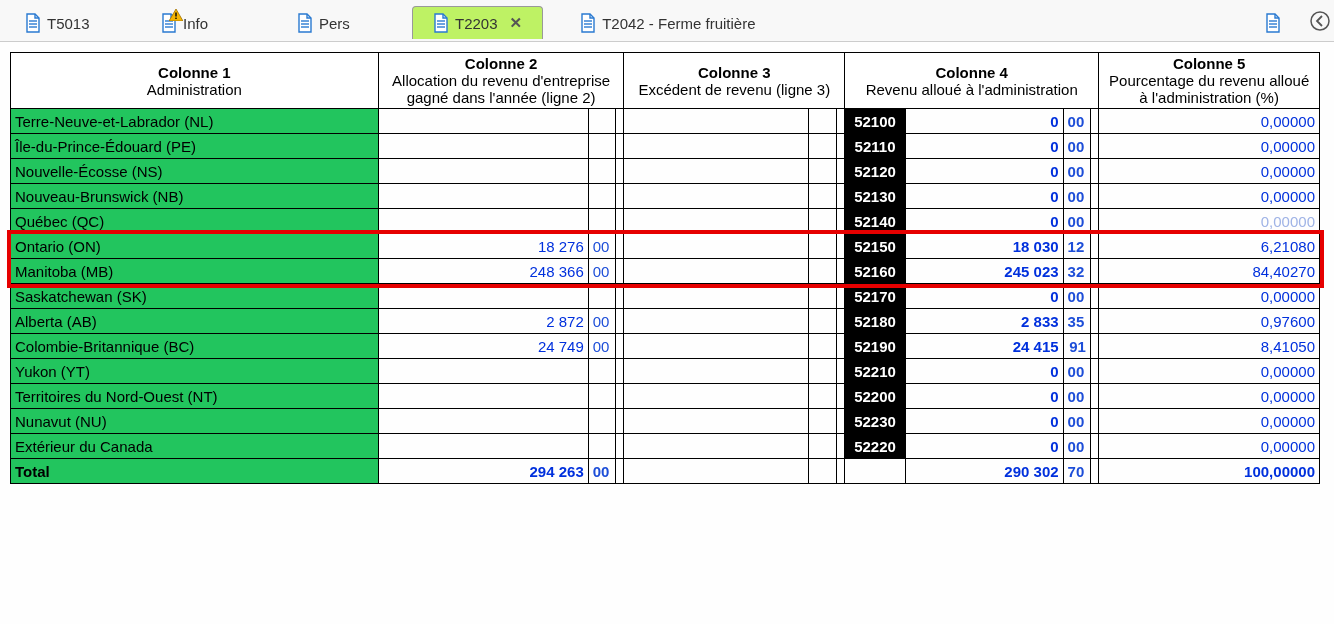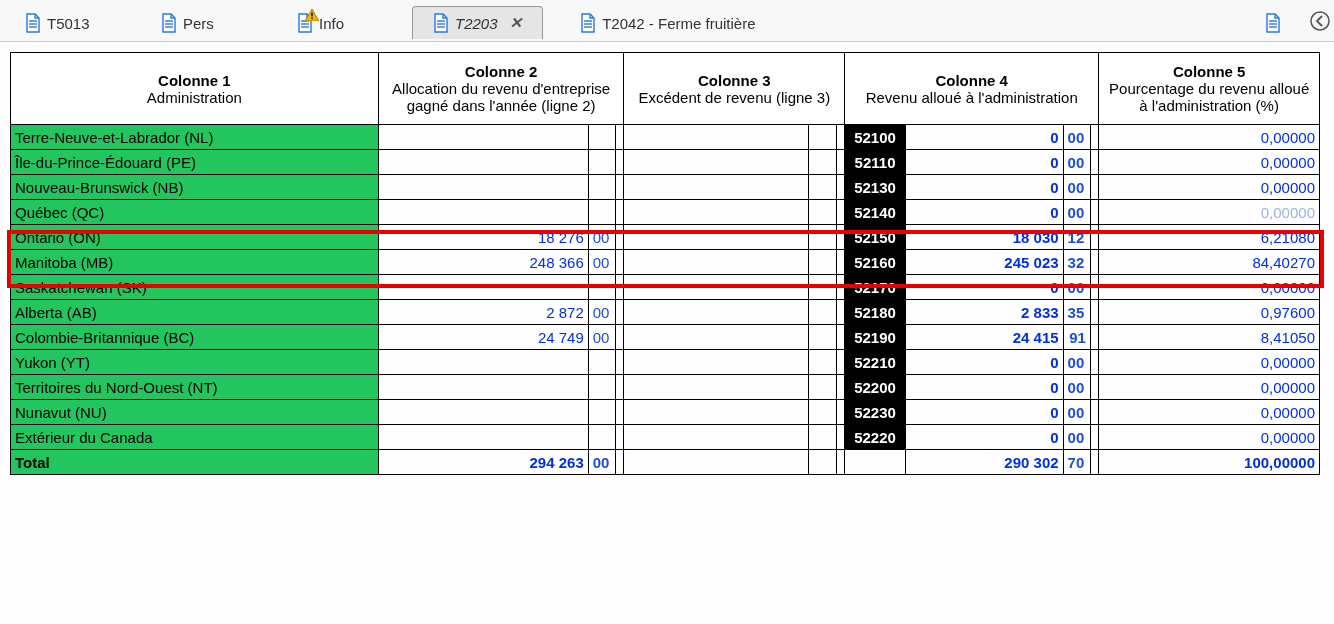--- a/index.html
+++ b/index.html
@@ -26,23 +26,22 @@
     gap: 6px;
     padding: 6px 20px;
     color: #333;
     cursor: pointer;
     border: 1px solid transparent;
     border-bottom: none;
     border-radius: 4px 4px 0 0;
     min-width: 120px;
   }
   .tab.active {
-    background: #e5e5e5;
+    background: #bef264;
     border-color: #999;
-    font-style: italic;
   }
   .tab .close { margin-left: 6px; color: #555; font-weight: bold; }
   .docicon {
     width: 16px; height: 20px; position: relative;
     flex: 0 0 auto;
   }
   .docicon svg { display: block; }
   .warn-tri {
     position: absolute; top: -4px; right: -6px;
   }
@@ -57,21 +56,21 @@
     font-size: 15px;
     padding: 1px 4px;
     vertical-align: middle;
     height: 25px;
     overflow: hidden;
   }
   table.grid th {
     text-align: center;
     font-weight: normal;
     background: #fff;
-    padding: 10px 4px;
+    padding: 2px 4px;
   }
   table.grid th .ctitle { font-weight: bold; display: block; }
   .col-admin { width: 350px; }
   .col-2a { width: 200px; }
   .col-2b { width: 26px; }
   .col-sp12 { width: 8px; }
   .col-3a { width: 176px; }
   .col-3b { width: 26px; }
   .col-sp23 { width: 8px; }
   .col-code { width: 58px; }
@@ -115,41 +114,41 @@
     </div>
     <div class="tab">
       <span class="docicon">
         <svg width="16" height="20" viewBox="0 0 16 20">
           <path d="M2 1 h8 l4 4 v14 h-12 z" fill="#fff" stroke="#2a7ad1" stroke-width="1.4"></path>
           <path d="M10 1 v4 h4" fill="none" stroke="#2a7ad1" stroke-width="1.4"></path>
           <line x1="4" y1="8" x2="12" y2="8" stroke="#2a7ad1" stroke-width="1.4"></line>
           <line x1="4" y1="11" x2="12" y2="11" stroke="#2a7ad1" stroke-width="1.4"></line>
           <line x1="4" y1="14" x2="12" y2="14" stroke="#2a7ad1" stroke-width="1.4"></line>
         </svg>
-      </span>
-      <span>Pers</span>
-    </div>
-    <div class="tab">
-      <span class="docicon">
-        <svg width="16" height="20" viewBox="0 0 16 20">
-          <path d="M2 1 h8 l4 4 v14 h-12 z" fill="#fff" stroke="#2a7ad1" stroke-width="1.4"></path>
-          <path d="M10 1 v4 h4" fill="none" stroke="#2a7ad1" stroke-width="1.4"></path>
-          <line x1="4" y1="8" x2="12" y2="8" stroke="#2a7ad1" stroke-width="1.4"></line>
-          <line x1="4" y1="11" x2="12" y2="11" stroke="#2a7ad1" stroke-width="1.4"></line>
-          <line x1="4" y1="14" x2="12" y2="14" stroke="#2a7ad1" stroke-width="1.4"></line>
-        </svg>
         <span class="warn-tri">
           <svg width="14" height="12" viewBox="0 0 14 12">
             <path d="M7 0 L14 12 L0 12 Z" fill="#f4b400" stroke="#a07000" stroke-width="0.8"></path>
             <rect x="6.3" y="3.5" width="1.4" height="4" fill="#000"></rect>
             <rect x="6.3" y="8.6" width="1.4" height="1.4" fill="#000"></rect>
           </svg>
         </span>
       </span>
       <span>Info</span>
+    </div>
+    <div class="tab">
+      <span class="docicon">
+        <svg width="16" height="20" viewBox="0 0 16 20">
+          <path d="M2 1 h8 l4 4 v14 h-12 z" fill="#fff" stroke="#2a7ad1" stroke-width="1.4"></path>
+          <path d="M10 1 v4 h4" fill="none" stroke="#2a7ad1" stroke-width="1.4"></path>
+          <line x1="4" y1="8" x2="12" y2="8" stroke="#2a7ad1" stroke-width="1.4"></line>
+          <line x1="4" y1="11" x2="12" y2="11" stroke="#2a7ad1" stroke-width="1.4"></line>
+          <line x1="4" y1="14" x2="12" y2="14" stroke="#2a7ad1" stroke-width="1.4"></line>
+        </svg>
+      </span>
+      <span>Pers</span>
     </div>
     <div class="tab active">
       <span class="docicon">
         <svg width="16" height="20" viewBox="0 0 16 20">
           <path d="M2 1 h8 l4 4 v14 h-12 z" fill="#fff" stroke="#2a7ad1" stroke-width="1.4"></path>
           <path d="M10 1 v4 h4" fill="none" stroke="#2a7ad1" stroke-width="1.4"></path>
           <line x1="4" y1="8" x2="12" y2="8" stroke="#2a7ad1" stroke-width="1.4"></line>
           <line x1="4" y1="11" x2="12" y2="11" stroke="#2a7ad1" stroke-width="1.4"></line>
           <line x1="4" y1="14" x2="12" y2="14" stroke="#2a7ad1" stroke-width="1.4"></line>
         </svg>
@@ -235,20 +234,34 @@
           <td class="num"></td>
           <td class="cents"></td>
           <td class="spacer"></td>
           <td class="code">52110</td>
           <td class="num" style="font-weight: bold;">0</td>
           <td class="cents" style="font-weight: bold;">00</td>
           <td class="spacer"></td>
           <td class="pct">0,00000</td>
         </tr>
         <tr>
+          <td class="admin">Nouvelle-Écosse (NS)</td>
+          <td class="num"></td>
+          <td class="cents"></td>
+          <td class="spacer"></td>
+          <td class="num"></td>
+          <td class="cents"></td>
+          <td class="spacer"></td>
+          <td class="code">52120</td>
+          <td class="num" style="font-weight: bold;">0</td>
+          <td class="cents" style="font-weight: bold;">00</td>
+          <td class="spacer"></td>
+          <td class="pct">0,00000</td>
+        </tr>
+        <tr>
           <td class="admin">Nouveau-Brunswick (NB)</td>
           <td class="num"></td>
           <td class="cents"></td>
           <td class="spacer"></td>
           <td class="num"></td>
           <td class="cents"></td>
           <td class="spacer"></td>
           <td class="code">52130</td>
           <td class="num" style="font-weight: bold;">0</td>
           <td class="cents" style="font-weight: bold;">00</td>

